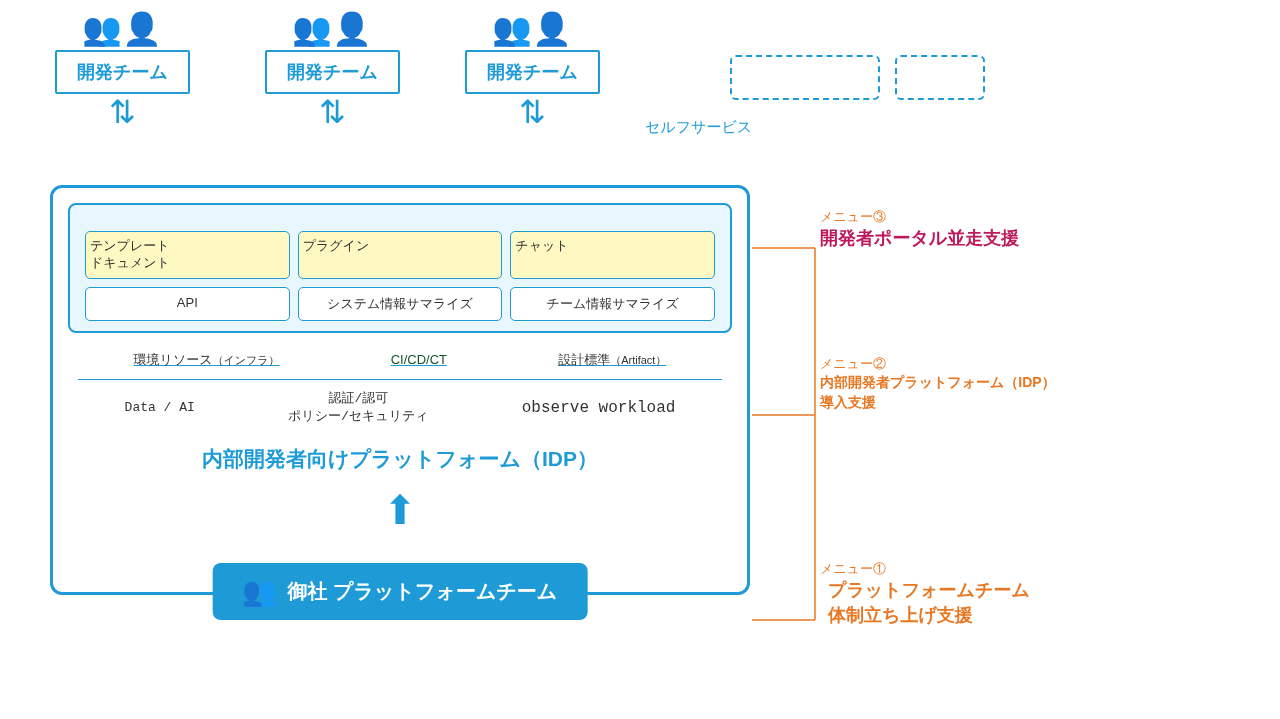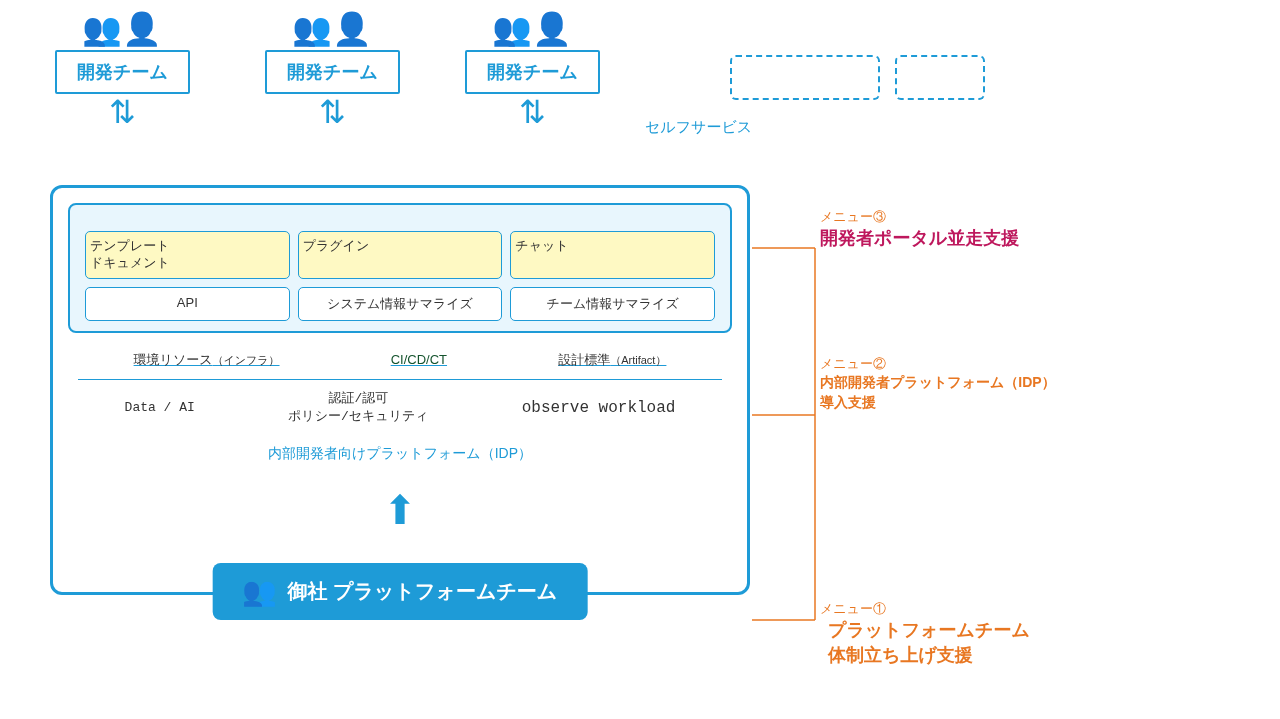--- a/index.html
+++ b/index.html
@@ -138,23 +138,24 @@
     }
 
     .idp-row2-item {
       font-size: 13px;
       color: #333;
       text-align: center;
     }
 
     .idp-footer {
       text-align: center;
-      font-size: 14px;
+      font-size: 21px;
       color: #1e9bd7;
       margin-top: 19px;
+      font-weight: bold;
     }
 
     .portal-grid-row2 {
       display: grid;
       grid-template-columns: 1fr 1fr 1fr;
       gap: 8px;
     }
   </style>
 </head>
 <body>
@@ -253,21 +254,21 @@
   </div>
 
   <div style="position:absolute; top:348px; left:820px;margin-top:7px;">
     <div style="font-size:13px; color:#e87722;">
       <span>メニュー②</span>
     </div>
     <div style="font-size:14px; font-weight:bold; color:#e87722; line-height:1.4;">内部開発者プラットフォーム（IDP）<br>導入支援</div>
   </div>
 
   <div style="position:absolute; top:560px; left:820px;">
-    <div style="font-size:13px; color:#e87722;margin-top:40px;">
+    <div style="font-size:13px; color:#e87722;">
       <span>メニュー①</span>
     </div>
     <div style="font-size:18px; font-weight:bold; color:#e87722; line-height:1.4;margin-left:8px;">プラットフォームチーム<br>体制立ち上げ支援</div>
   </div>
 
   <svg style="position:absolute; top:0; left:0; width:1280px; height:719px; pointer-events:none;">
 
     <line x1="752" y1="248" x2="815" y2="248" stroke="#e87722" stroke-width="1.5"></line>
 
     <line x1="752" y1="415" x2="815" y2="415" stroke="#e87722" stroke-width="1.5"></line>

